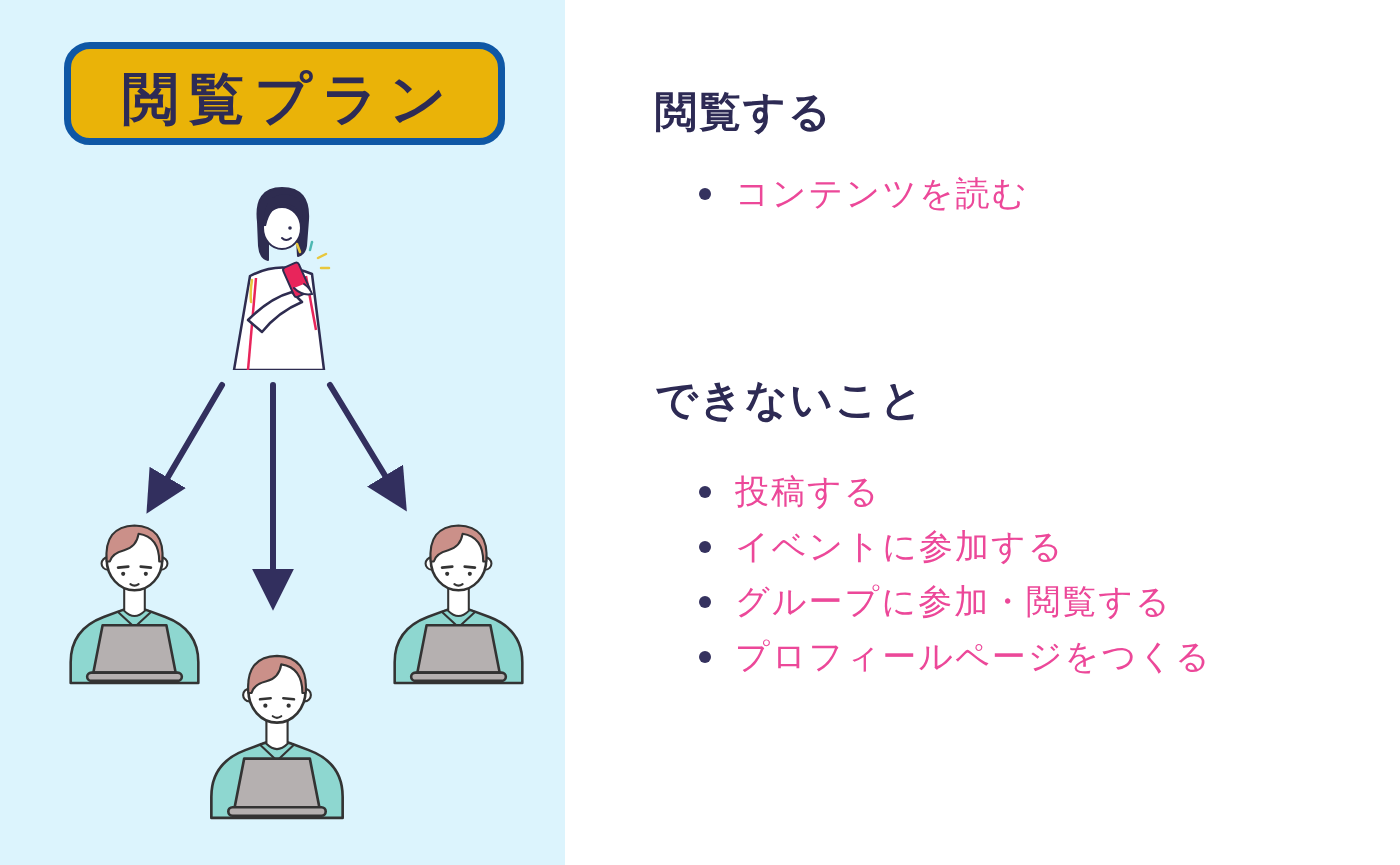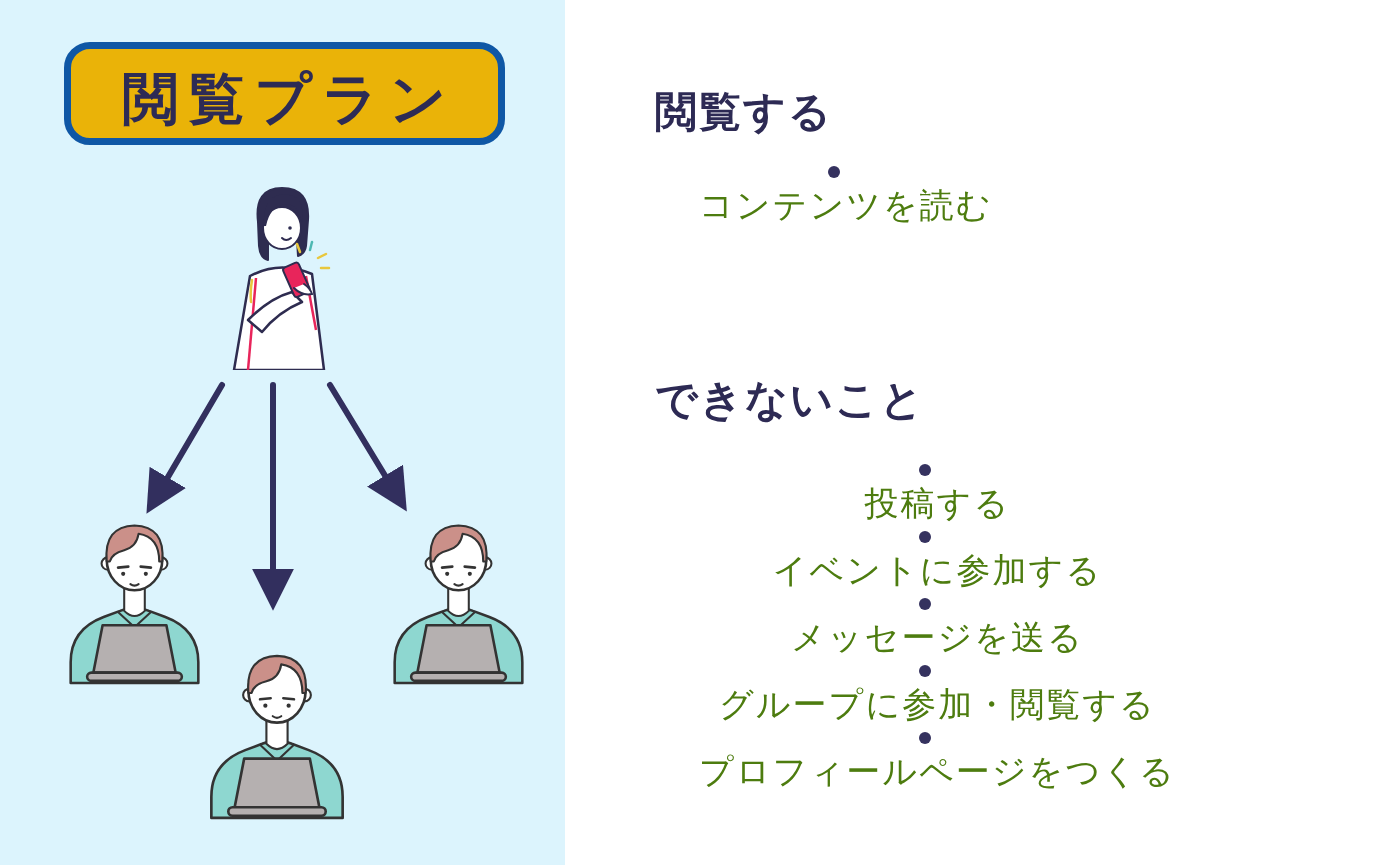--- a/index.html
+++ b/index.html
@@ -55,23 +55,23 @@
   }
   .section ul {
     list-style:none;
     margin-top:26px;
     padding-left:44px;
   }
   .section-cannot ul { margin-top:36px; }
   .section li {
     font-size:34px;
     line-height:55px;
-    color:#4d7c0f;
+    color:#ec4899;
     letter-spacing:2px;
-    display:flex; align-items:center;flex-direction:column;
+    display:flex; align-items:center;
   }
   .section li .dot {
     width:12px; height:12px;
     background:#35325f;
     border-radius:50%;
     margin-right:24px;
     flex:0 0 auto;
   }
 </style>
 </head>
@@ -187,24 +187,20 @@
         <li>
           <span class="dot"></span>
           <span>投稿する</span>
         </li>
         <li>
           <span class="dot"></span>
           <span>イベントに参加する</span>
         </li>
         <li>
           <span class="dot"></span>
-          <span>メッセージを送る</span>
-        </li>
-        <li>
-          <span class="dot"></span>
           <span>グループに参加・閲覧する</span>
         </li>
         <li>
           <span class="dot"></span>
           <span>プロフィールページをつくる</span>
         </li>
       </ul>
     </section>
 
   </div>

